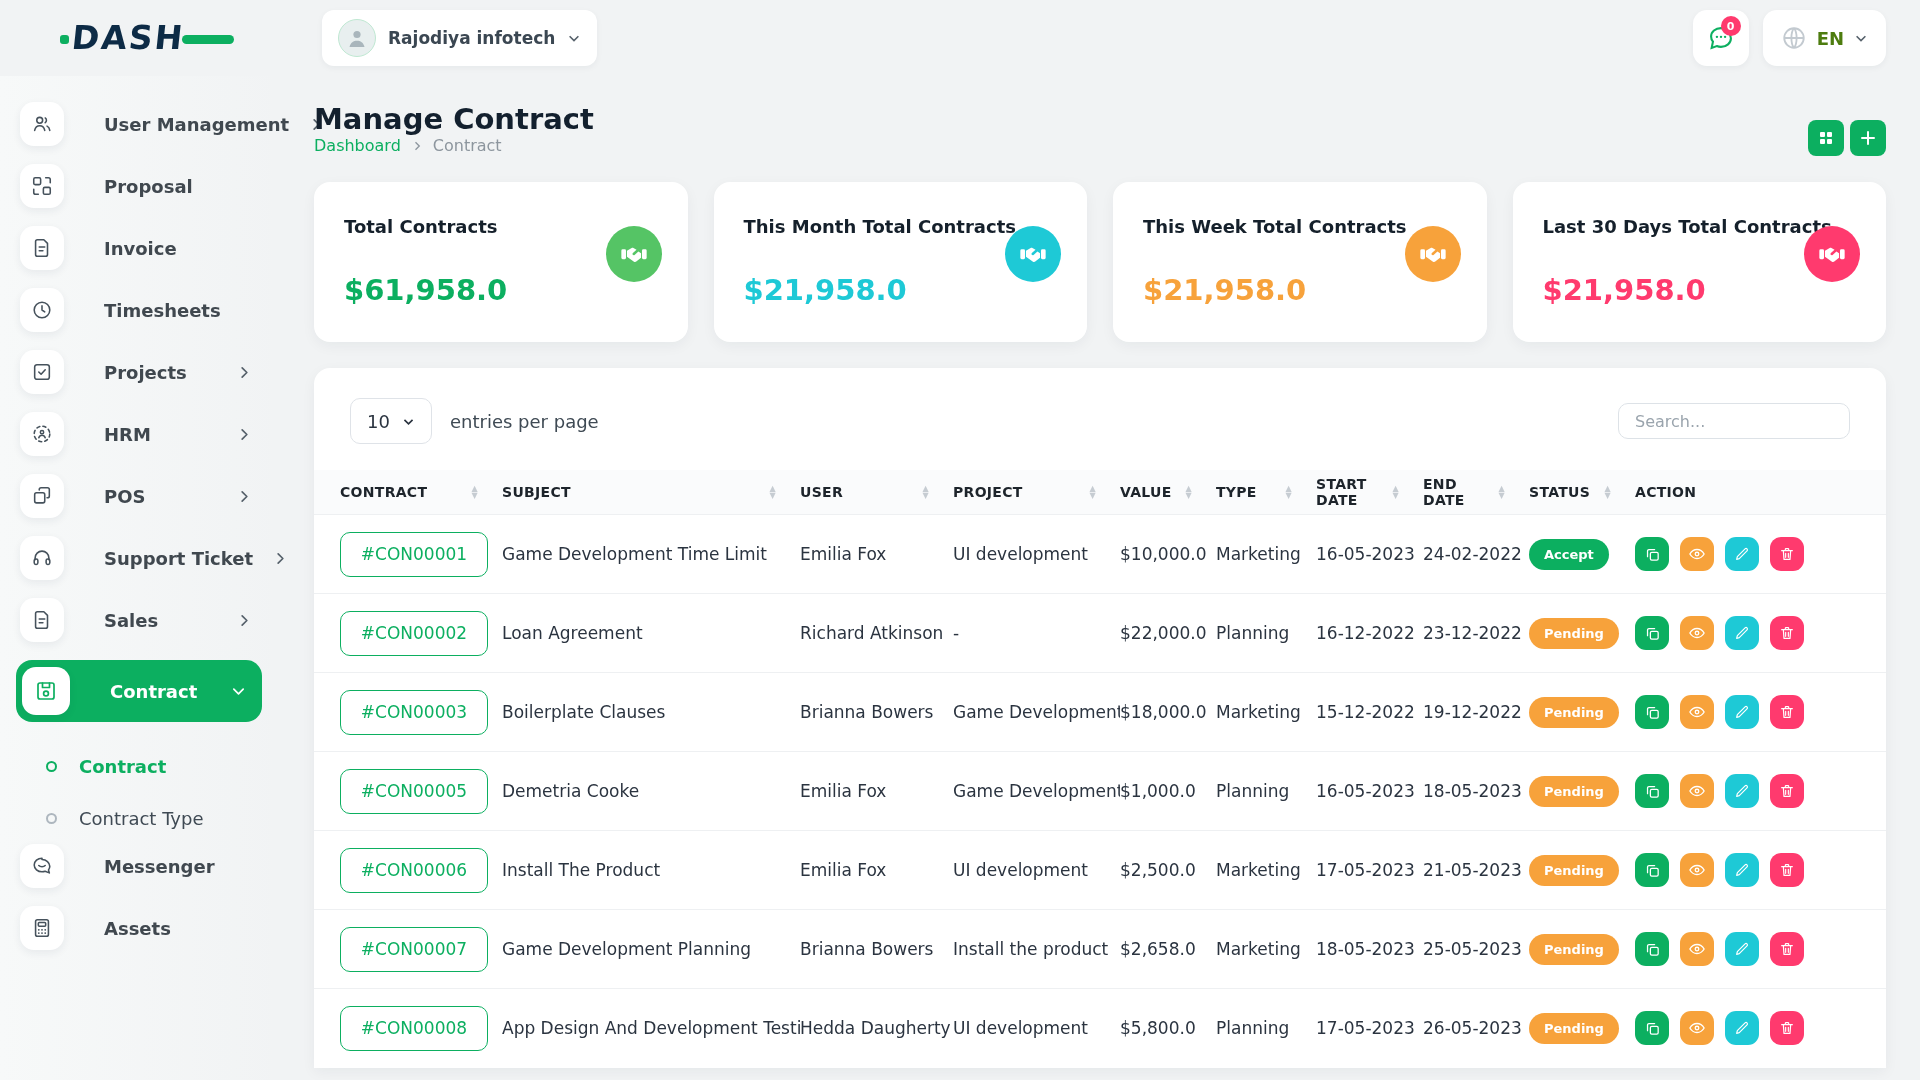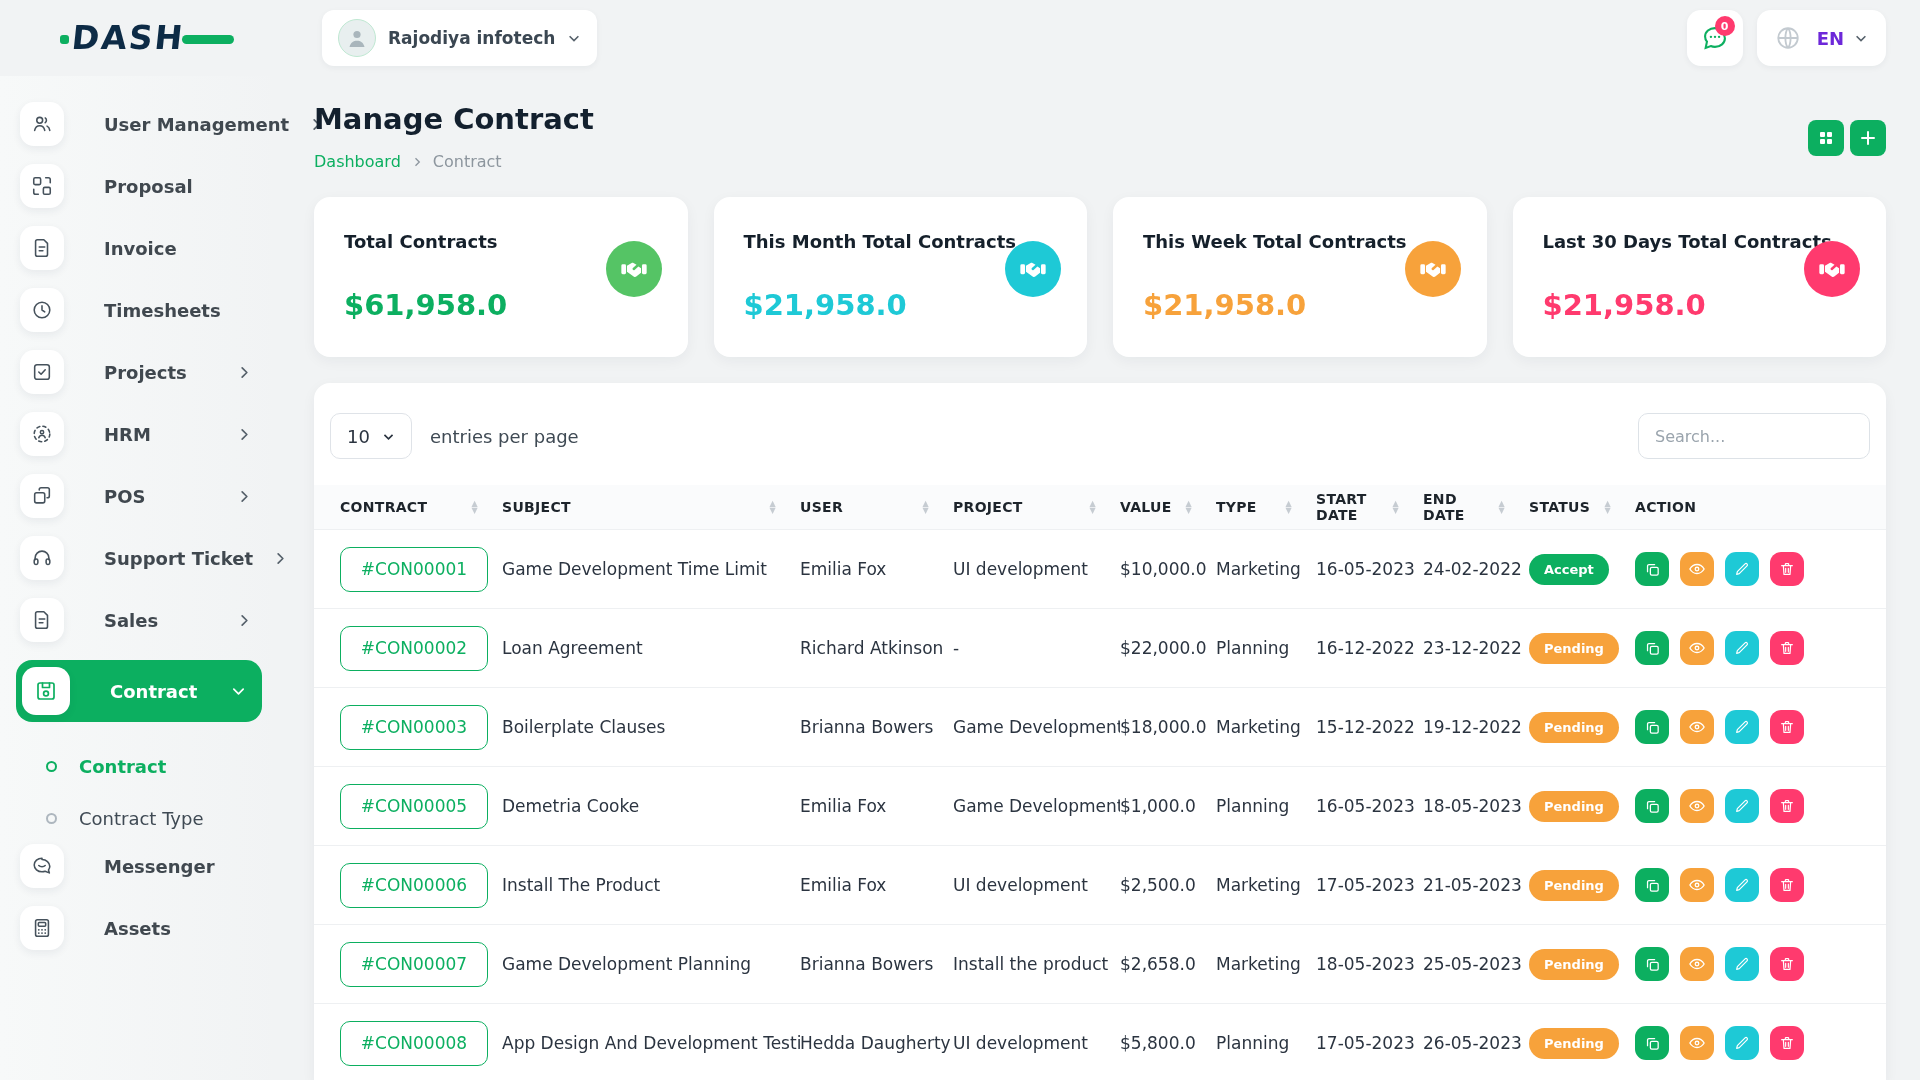--- a/index.html
+++ b/index.html
@@ -22,21 +22,21 @@
   .workspace-name { font-size:17px; font-weight:700; color:#3b4752; }
   .topbar-right { position:absolute; right:34px; top:10px; display:flex; gap:14px; align-items:center; }
   .chat-btn { position:relative; width:56px; height:56px; background:#fff; border-radius:14px;
     display:flex; align-items:center; justify-content:center; cursor:pointer;
     box-shadow:0 2px 6px rgba(20,40,60,.05); }
   .chat-badge { position:absolute; top:6px; right:8px; min-width:20px; height:20px; border-radius:10px;
     background:#ff3a6e; color:#fff; font-size:11px; font-weight:700;
     display:flex; align-items:center; justify-content:center; padding:0 5px; }
   .lang-pill { height:56px; background:#fff; border-radius:14px; display:flex; align-items:center;
     gap:10px; padding:0 18px; cursor:pointer; box-shadow:0 2px 6px rgba(20,40,60,.05); }
-  .lang-code { color:#6d28d9; font-weight:700; font-size:18px;margin-left:6px; }
+  .lang-code { color:#4d7c0f; font-weight:700; font-size:18px; }
 
   
   .logo { position:absolute; left:72px; top:18px; width:150px; height:40px; cursor:pointer; }
   .logo-text { position:relative; z-index:1; font-size:33px; font-weight:800; letter-spacing:2px;
     color:#0d2b46; font-family:"DejaVu Sans",sans-serif; transform:skewX(-6deg); display:inline-block; }
   .logo-dash { position:absolute; right:-12px; top:17px; width:52px; height:9px; border-radius:5px;
     background:#0caf60; z-index:0; }
   .logo-dot { position:absolute; left:-12px; top:17px; width:9px; height:9px; border-radius:3px;
     background:#0caf60; }
 
@@ -58,45 +58,45 @@
   .side-sub { display:flex; align-items:center; height:52px; padding-left:46px; cursor:pointer; }
   .sub-bullet { width:11px; height:11px; border-radius:50%; border:2px solid #aeb7bf; margin-right:22px; }
   .side-sub.active .sub-bullet { border-color:#0caf60; }
   .sub-label { font-size:18px; font-weight:400; color:#3f4a54; }
   .side-sub.active .sub-label { color:#0caf60; font-weight:700; }
 
   
   .main { position:absolute; left:314px; top:76px; width:1572px; }
   .page-head { display:flex; justify-content:space-between; align-items:flex-start; margin-top:26px; }
   .page-title { font-size:29px; font-weight:700; color:#13202e; }
-  .breadcrumb { display:flex; align-items:center; gap:10px; margin-top:16px;text-align:right; }
+  .breadcrumb { display:flex; align-items:center; gap:10px; margin-top:0;text-align:right; }
   .crumb-home { color:#0caf60; font-size:16px; cursor:pointer; }
   .crumb-cur { color:#8d969e; font-size:16px; }
   .head-actions { display:flex; gap:6px; margin-top:18px; }
   .sq-btn { width:36px; height:36px; border-radius:8px; background:#0caf60; border:none; cursor:pointer;
     display:flex; align-items:center; justify-content:center; color:#fff; }
 
   
   .cards { display:flex; gap:26px; margin-top:26px; }
   .card { flex:1; height:160px; background:#fff; border-radius:16px; padding:34px 30px 0 30px;
     position:relative; box-shadow:0 4px 14px rgba(25,45,65,.05); }
   .card-label { font-size:18px; font-weight:700; color:#15202b; }
   .card-value { font-size:29px; font-weight:700; margin-top:36px; }
   .card-ico { position:absolute; right:26px; top:44px; width:56px; height:56px; border-radius:50%;
     display:flex; align-items:center; justify-content:center; }
 
   
   .table-card { margin-top:26px; background:#fff; border-radius:16px 16px 0 0; padding-top:30px;
     height:700px; overflow:hidden; box-shadow:0 4px 14px rgba(25,45,65,.05); }
-  .table-controls { display:flex; align-items:center; padding:0 16px; }
+  .table-controls { display:flex; align-items:center; padding:0 36px; }
   .entries-select { width:82px; height:46px; border:1px solid #dfe3e8; border-radius:10px;
     display:flex; align-items:center; justify-content:center; gap:12px; cursor:pointer;
     font-size:18px; color:#2b3440; background:#fff; }
   .entries-label { margin-left:18px; font-size:18px; color:#3f4a54; }
-  .search-input { margin-left:auto; width:232px; height:46px; border:1px solid #dde2e7;
+  .search-input { margin-left:auto; width:232px; height:36px; border:1px solid #dde2e7;
     border-radius:10px; padding:0 16px; font-size:16px; color:#2b3440; outline:none;
     font-family:inherit; background:#fff; }
   .search-input::placeholder { color:#9aa4ad; }
 
   .grid-row { display:grid;
     grid-template-columns:162px 298px 153px 167px 96px 100px 107px 106px 106px 251px;
     padding-left:26px; align-items:center; }
   .thead { margin-top:26px; height:44px; background:#fafbfc; }
   .th { display:flex; align-items:center; justify-content:space-between; padding-right:24px;
     font-size:14px; font-weight:700; letter-spacing:.3px; color:#1d242b; text-transform:uppercase;

